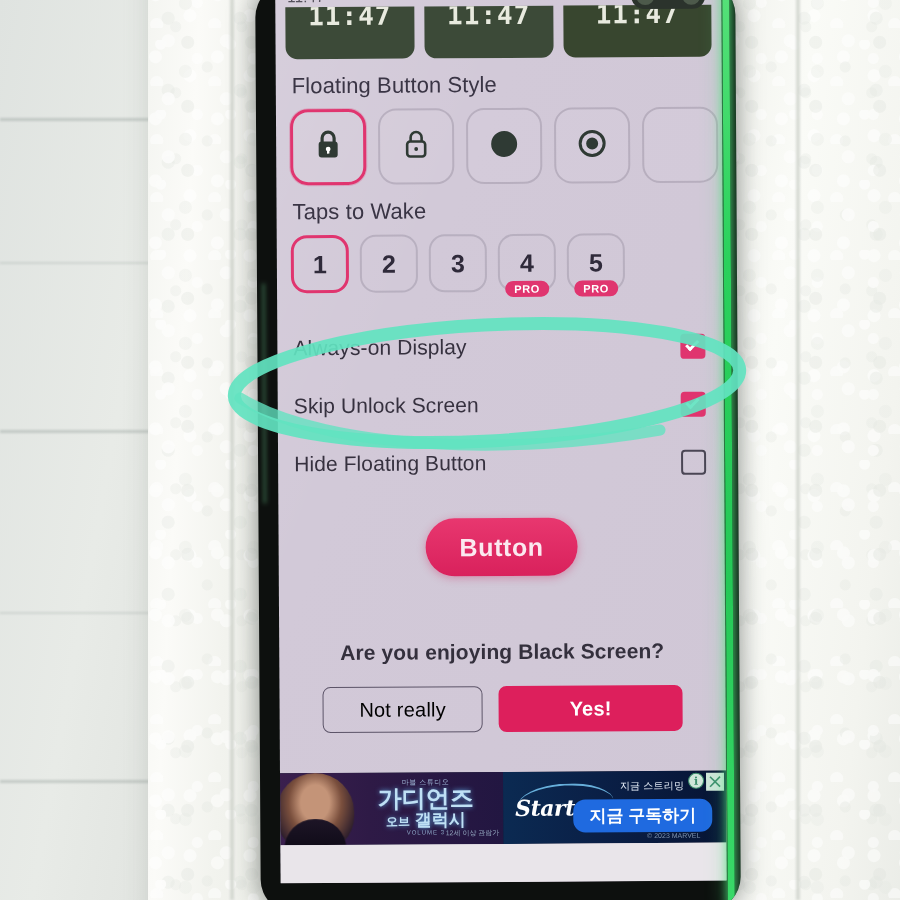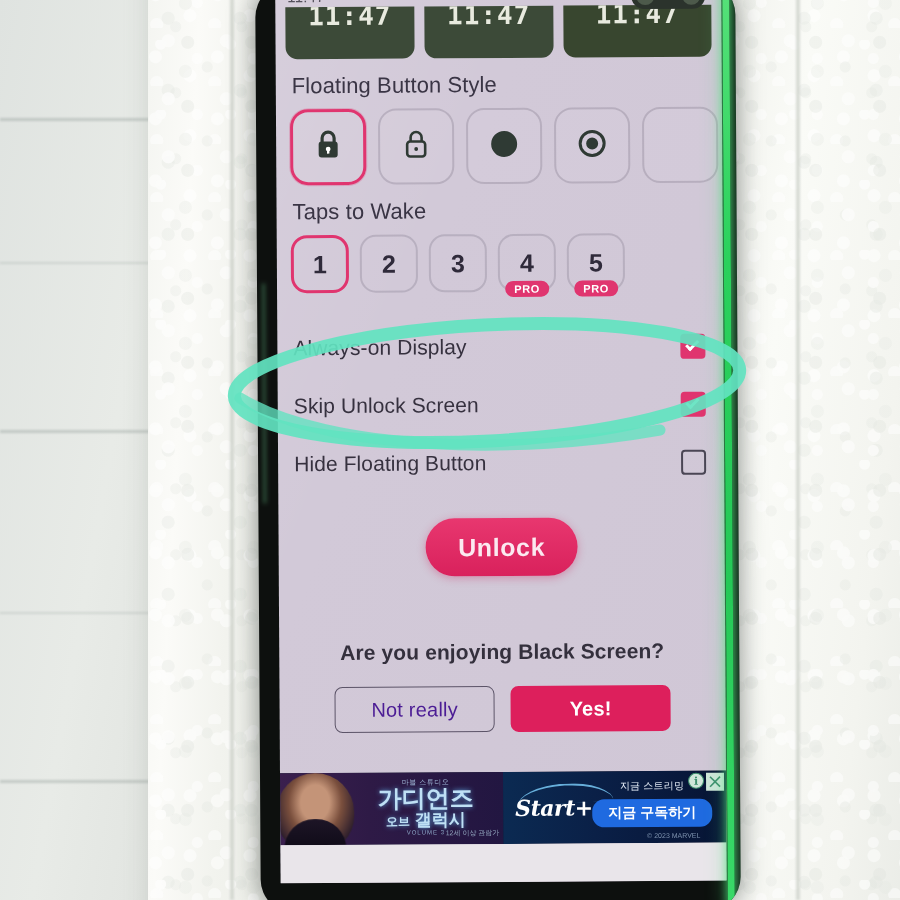--- a/index.html
+++ b/index.html
@@ -216,24 +216,24 @@
   #ratePrompt { margin-top: 64px; text-align: center; }
   #rateQ { font-size: 21px; color: #34303d; font-weight: 600; letter-spacing: .1px; }
   #rateBtns { display: flex; justify-content: center; gap: 16px; margin-top: 22px; }
   .rate-btn {
     height: 46px; border-radius: 8px;
     display: flex; align-items: center; justify-content: center;
     font-size: 20px; letter-spacing: .2px;
   }
   #notReally {
     width: 160px; background: transparent;
-    border: 1.5px solid #5c5468; color: #4c1d95;
+    border: 1.5px solid #5c5468; color: #000000;
   }
   #yesBtn {
-    width: 160px; background: #dd1f5c; color: #fff; font-weight: 700; border: none;
+    width: 184px; background: #dd1f5c; color: #fff; font-weight: 700; border: none;
   }
 
   
   #adbar {
     position: absolute; left: 0; bottom: 38px;
     width: 446px; height: 72px;
     display: flex; overflow: hidden;
     background: #11132c;
     z-index: 4;
   }
@@ -282,21 +282,21 @@
     transform: rotate(-3deg);
     opacity: .8;
   }
   #adStreamTxt {
     position: absolute; right: 42px; top: 8px;
     color: #e6eef8; font-size: 10px; letter-spacing: .2px; margin-left: 28px;
   }
   #adCta {
     position: absolute; right: 14px; top: 28px;
     background: #1f6ae0; color: #fff;
-    font-size: 14px; font-weight: 700;
+    font-size: 17px; font-weight: 700;
     padding: 5px 16px; border-radius: 12px;
   }
   #adCopyright {
     position: absolute; right: 26px; bottom: 4px;
     color: #7d92ae; font-size: 7px;
   }
   #adInfo {
     position: absolute; right: 22px; top: 2px;
     width: 16px; height: 16px; border-radius: 50%;
     border: 1.4px solid #3e8f6e; color: #3e8f6e;
@@ -476,21 +476,21 @@
               <span class="tick"></span>
             </span>
           </div>
           <div class="check-row">
             <span class="check-label">Hide Floating Button</span>
             <span class="cbox"></span>
           </div>
         </div>
 
         <div id="startWrap">
-          <button id="startBtn">Unlock</button>
+          <button id="startBtn">Button</button>
         </div>
 
         <div id="ratePrompt">
           <div id="rateQ">Are you enjoying Black Screen?</div>
           <div id="rateBtns">
             <button class="rate-btn" id="notReally">Not really</button>
             <button class="rate-btn" id="yesBtn">Yes!</button>
           </div>
         </div>
 

